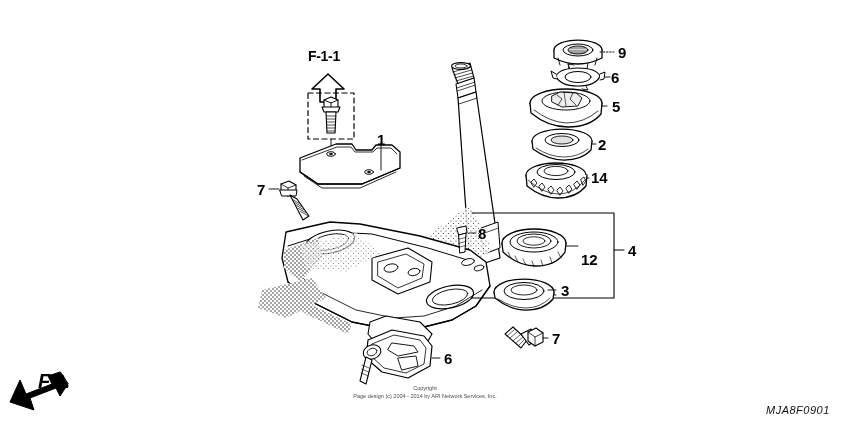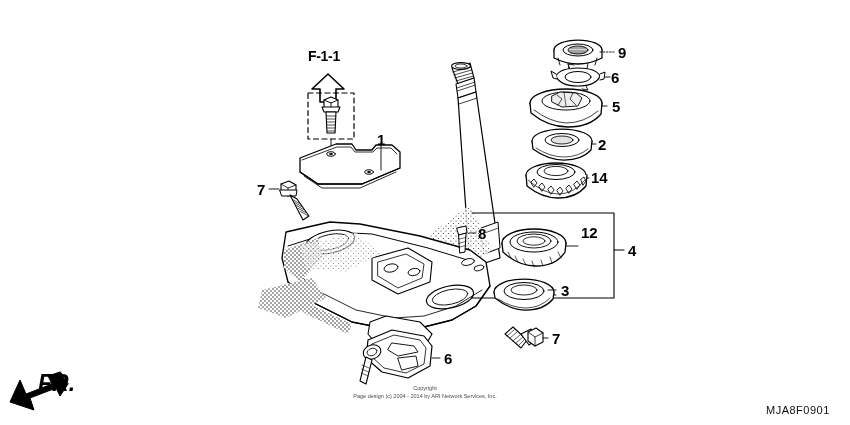--- a/index.html
+++ b/index.html
@@ -29,31 +29,32 @@
     font-size:14px;
     letter-spacing:-0.3px;
     color:#000;
     white-space:nowrap;
   }
   .frlabel{
     position:absolute;
     font-family:"Liberation Sans", sans-serif;
     font-weight:bold;
     font-style:italic;
-    font-size:23px;
+    font-size:20px;
     color:#000;
     white-space:nowrap;
   }
   .partno{
     position:absolute;
     font-family:"Liberation Sans", sans-serif;
     font-size:11px;
     letter-spacing:0.5px;
     color:#111;
     white-space:nowrap;
+    font-style:italic;
   }
   .copy{
     position:absolute;
     font-family:"Liberation Sans", sans-serif;
     font-size:5.5px;
     color:#4a4a4a;
     white-space:nowrap;
     text-align:center;
   }
   .copy.line1{font-size:5.5px;}
@@ -385,21 +386,21 @@
   <div class="callout" style="left:561px;top:283px;">3</div>
   <div class="callout" style="left:628px;top:243px;">4</div>
   <div class="callout" style="left:612px;top:99px;">5</div>
   <div class="callout" style="left:444px;top:351px;">6</div>
   <div class="callout" style="left:257px;top:182px;">7</div>
   <div class="callout" style="left:552px;top:331px;">7</div>
   <div class="callout" style="left:478px;top:226px;">8</div>
   <div class="callout" style="left:618px;top:45px;">9</div>
   <div class="callout" style="left:611px;top:70px;">6</div>
   <div class="callout" style="left:591px;top:170px;">14</div>
-  <div class="callout" style="left:581px;top:225px;">12</div>
+  <div class="callout" style="left:581px;top:252px;">12</div>
 
   <div class="frlabel" style="left:38px;top:370px;">FR.</div>
 
   <div class="copy line1" style="left:0;top:385px;width:850px;">Copyright</div>
   <div class="copy line2" style="left:0;top:393px;width:850px;">Page design (c) 2004 - 2014 by ARI Network Services, Inc.</div>
 
   <div class="partno" style="left:766px;top:404px;">MJA8F0901</div>
 
 </div>
 

